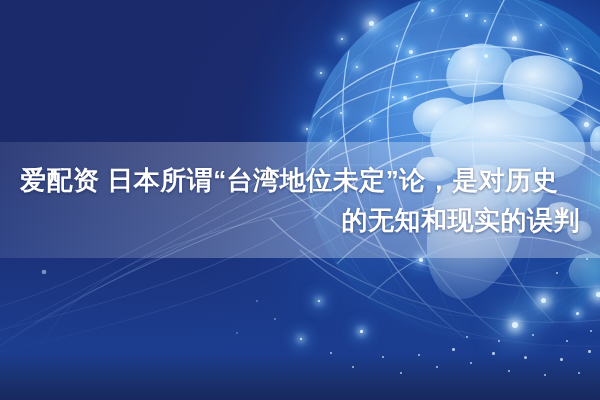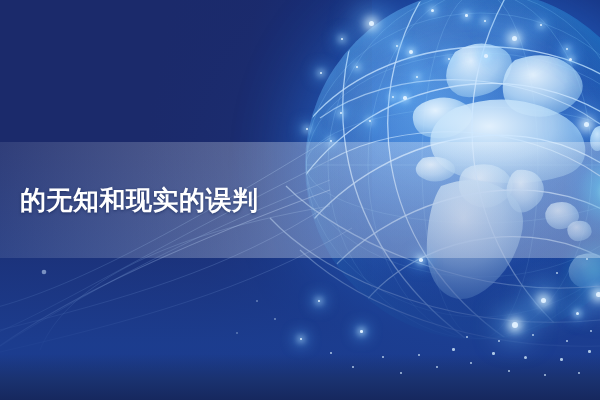--- a/index.html
+++ b/index.html
@@ -79,21 +79,21 @@
   .headline{
     position:absolute;left:0;top:142px;width:100%;height:116px;
     display:flex;flex-direction:column;justify-content:center;
     padding:0 20px;
     color:#ffffff;
     font-size:26px;font-weight:bold;line-height:40px;
     letter-spacing:.5px;
     text-shadow:0 1px 3px rgba(8,24,70,.55);
   }
   .line1{text-align:left;white-space:nowrap;}
-  .line2{text-align:left;white-space:nowrap;}
+  .line2{text-align:right;white-space:nowrap;}
 </style>
 </head>
 <body>
 
 <div id="banner">
 
   <div class="left-dim"></div>
 
   <div class="globe-wrap">
     <div class="globe"></div>
@@ -260,16 +260,17 @@
     <span class="bubble" style="left:586px;top:258px;width:2px;height:2px;"></span>
 
     <span class="bubble" style="left:274px;top:318px;width:2px;height:2px;opacity:.6;"></span>
     <span class="bubble" style="left:256px;top:300px;width:2px;height:2px;opacity:.5;"></span>
     <span class="bubble" style="left:236px;top:332px;width:2px;height:2px;opacity:.45;"></span>
   </div>
 
   <div class="text-band"></div>
 
   <div class="headline">
+    <div class="line1">爱配资 日本所谓“台湾地位未定”论，是对历史</div>
     <div class="line2">的无知和现实的误判</div>
   </div>
 
 </div>
 
 </body></html>

